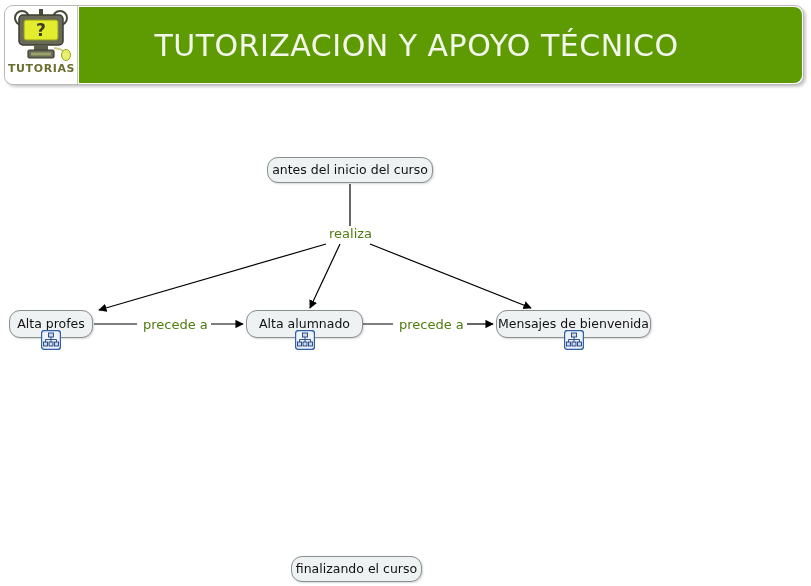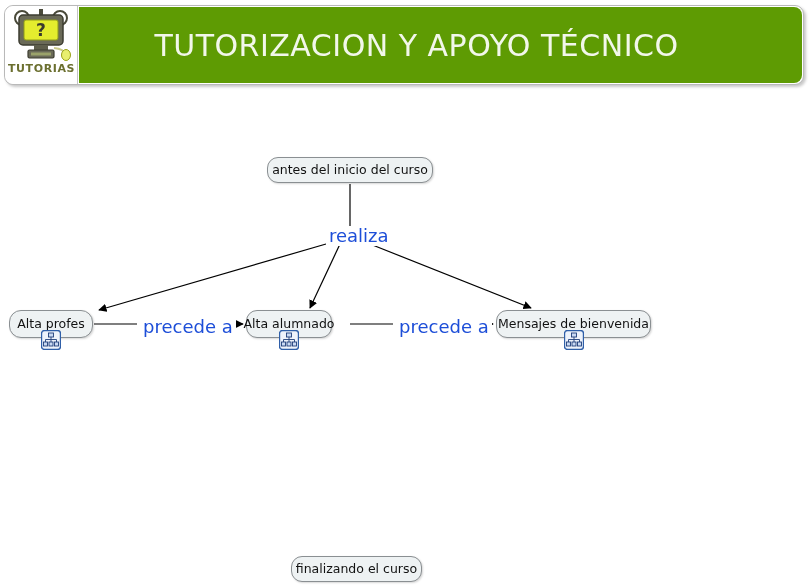--- a/index.html
+++ b/index.html
@@ -133,22 +133,22 @@
     transform: translateX(-50%);
     bottom: -13px;
     width: 20px;
     height: 20px;
   }
 
   
   .link-label {
     position: absolute;
     font-family: "DejaVu Sans", sans-serif;
-    font-size: 18px;
-    color: #1d4ed8;
+    font-size: 13px;
+    color: #4d7c0f;
     background: #ffffff;
     white-space: nowrap;
     line-height: 1;
     padding: 1px 3px;
   }
 </style>
 </head>
 <body>
 
 <div id="page">
@@ -209,33 +209,33 @@
 
       <line x1="350" y1="238" x2="393" y2="238" stroke="#000000" stroke-width="1.2"></line>
 
       <line x1="461" y1="238" x2="493" y2="238" stroke="#000000" stroke-width="1.2" marker-end="url(#arrow)"></line>
     </svg>
 
     <div class="node" style="left:267px; top:71px; width:166px; height:26px;">
       <span class="node-label">antes del inicio del curso</span>
     </div>
 
-    <div class="node" style="left:9px; top:224px; width:84px; height:28px;border-radius:12px;">
+    <div class="node" style="left:9px; top:224px; width:84px; height:28px;">
       <span class="node-label">Alta profes</span>
       <svg class="submap-icon" viewBox="0 0 20 20">
         <rect x="0.5" y="0.5" width="19" height="19" rx="3" fill="#eef3fb" stroke="#2f5fa8" stroke-width="1.4"></rect>
         <rect x="7.5" y="3" width="5" height="4" fill="#c9d9f2" stroke="#1f3f7a" stroke-width="0.9"></rect>
         <path d="M10 7 L10 9.5 M4.5 9.5 L15.5 9.5 M4.5 9.5 L4.5 12 M10 9.5 L10 12 M15.5 9.5 L15.5 12" stroke="#1f3f7a" stroke-width="0.9" fill="none"></path>
         <rect x="2.5" y="12" width="4" height="4" fill="#c9d9f2" stroke="#1f3f7a" stroke-width="0.9"></rect>
         <rect x="8" y="12" width="4" height="4" fill="#c9d9f2" stroke="#1f3f7a" stroke-width="0.9"></rect>
         <rect x="13.5" y="12" width="4" height="4" fill="#c9d9f2" stroke="#1f3f7a" stroke-width="0.9"></rect>
       </svg>
     </div>
 
-    <div class="node" style="left:246px; top:224px; width:86px; height:28px;">
+    <div class="node" style="left:246px; top:224px; width:117px; height:28px;">
       <span class="node-label">Alta alumnado</span>
       <svg class="submap-icon" viewBox="0 0 20 20">
         <rect x="0.5" y="0.5" width="19" height="19" rx="3" fill="#eef3fb" stroke="#2f5fa8" stroke-width="1.4"></rect>
         <rect x="7.5" y="3" width="5" height="4" fill="#c9d9f2" stroke="#1f3f7a" stroke-width="0.9"></rect>
         <path d="M10 7 L10 9.5 M4.5 9.5 L15.5 9.5 M4.5 9.5 L4.5 12 M10 9.5 L10 12 M15.5 9.5 L15.5 12" stroke="#1f3f7a" stroke-width="0.9" fill="none"></path>
         <rect x="2.5" y="12" width="4" height="4" fill="#c9d9f2" stroke="#1f3f7a" stroke-width="0.9"></rect>
         <rect x="8" y="12" width="4" height="4" fill="#c9d9f2" stroke="#1f3f7a" stroke-width="0.9"></rect>
         <rect x="13.5" y="12" width="4" height="4" fill="#c9d9f2" stroke="#1f3f7a" stroke-width="0.9"></rect>
       </svg>
     </div>

